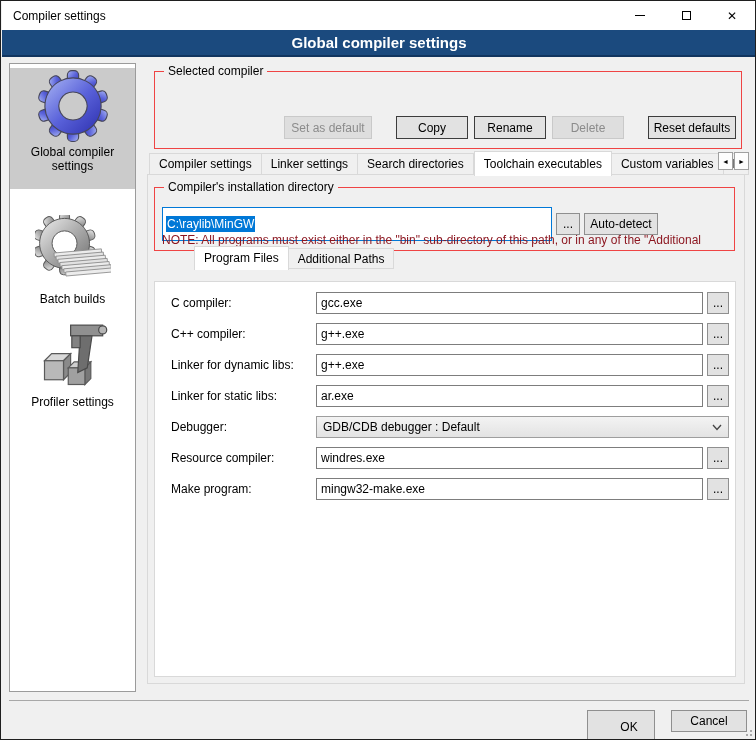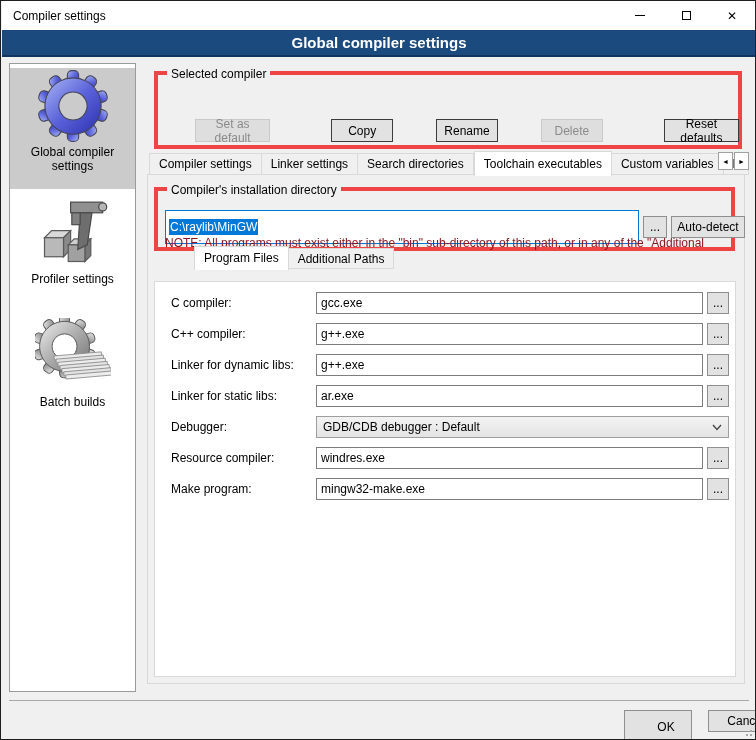--- a/index.html
+++ b/index.html
@@ -25,31 +25,31 @@
   .sidebar { position:absolute; left:8px; top:62px; width:127px; height:629px; background:#fff; border:1px solid #9b9b9b; overflow:hidden; }
   .side-item { width:100%; text-align:center; cursor:default; }
   .side-item.selected { background:#cbcbcb; }
   .side-item .icon-box { width:76px; height:76px; margin:4px auto 0 auto; display:flex; align-items:center; justify-content:center; }
   .side-label { line-height:14px; padding:1px 6px 6px 6px; }
   .item0 { height:121px; }
   .item1 { margin-top:6px; }
   .item2 { margin-top:26px; }
 
   
-  .group { position:absolute; border:4px solid #ef4444; }
+  .group { position:absolute; border:1px solid #ef4444; }
   .group-label { position:absolute; top:-8px; left:9px; background:#f0f0f0; padding:0 4px; white-space:nowrap; }
 
   
   .combo { height:22px; border:1px solid #a0a0a0; background:#fff; display:flex; align-items:center; padding:0 6px; position:relative; }
   .combo .combo-value { flex:1; white-space:nowrap; overflow:hidden; }
   .combo.gray { background:linear-gradient(#f3f3f3,#e3e3e3); }
   .chev { width:10px; height:7px; flex:0 0 auto; }
 
   
-  .btn { height:23px; background:#e2e2e2; border:1px solid #8f8f8f; font-family:"Liberation Sans",sans-serif; font-size:12px; display:inline-flex; align-items:center; justify-content:center; cursor:default; padding:0 4px;margin-left:37px; }
+  .btn { height:23px; background:#e2e2e2; border:1px solid #8f8f8f; font-family:"Liberation Sans",sans-serif; font-size:12px; display:inline-flex; align-items:center; justify-content:center; cursor:default; padding:0 4px; }
   .btn.strong { border-color:#3c3c3c; }
   .btn.disabled { background:#dedede; border-color:#c9c9c9; color:#8b8b8b; }
   .btn.small { width:24px; height:22px; padding:0; }
 
   .grp-compiler { left:153px; top:70px; width:588px; height:78px; }
   .grp-compiler .combo { position:absolute; left:7px; top:16px; width:574px; }
   .btn-row { position:absolute; left:0; top:44px; width:581px; display:flex; justify-content:flex-end; }
   .b-sad { width:88px; margin-right:24px; }
   .b-copy { width:72px; margin-right:6px; }
   .b-rename { width:72px; margin-right:6px; }
@@ -64,21 +64,21 @@
   .tab.clipped { width:34px; overflow:hidden; padding-right:0; }
   .tab-arrow { position:absolute; top:2px; width:15px; height:18px; background:#fdfdfd; border:1px solid #a0a0a0; font-size:7px; display:flex; align-items:center; justify-content:center; padding:0; }
   .arrow-left { right:16px; }
   .arrow-right { right:0; }
 
   
   .tabpage { position:absolute; left:146px; top:173px; width:598px; height:510px; border:1px solid #d9d9d9; background:#f0f0f0; z-index:1; }
 
   .grp-dir { left:153px; top:186px; width:581px; height:64px; z-index:2; }
   .dir-row { position:absolute; left:7px; top:19px; display:flex; align-items:center; }
-  .dir-input { width:474px; height:22px; border:1px solid #0078d7; background:#fff; display:flex; align-items:center; padding:16px 3px; white-space:nowrap; overflow:hidden; }
+  .dir-input { width:390px; height:22px; border:1px solid #0078d7; background:#fff; display:flex; align-items:center; padding:16px 3px; white-space:nowrap; overflow:hidden; }
   .dir-input .selection { background:#0078d7; color:#fff; padding:1px 1px; }
   .dir-row .btn { margin-left:4px; }
   .b-auto { width:74px; height:22px; }
   .note { position:absolute; left:7px; top:45px; width:567px; color:#8b141e; white-space:nowrap; overflow:hidden; }
 
   
   .subtabs { position:absolute; left:153px; top:244px; height:24px; display:flex; align-items:flex-end; z-index:3;padding-left:40px; }
   .subtab { height:21px; display:flex; align-items:center; padding:0 9px; background:#f0f0f0; border:1px solid #d9d9d9; border-left:none; white-space:nowrap; cursor:default; }
   .subtab:first-child { border-left:1px solid #d9d9d9; }
   .subtab.active { height:24px; background:#fff; border:1px solid #d9d9d9; border-bottom:none; margin-bottom:-1px; padding-bottom:1px; z-index:4; }
@@ -154,20 +154,37 @@
 
   <div class="sidebar">
     <div class="side-item item0 selected">
       <div class="icon-box">
         <svg viewBox="0 0 64 64" width="72" height="72">
             <use href="#gearShape" fill="url(#gBlue)" stroke="#46465a" stroke-width="1"></use>
           </svg>
       </div>
       <div class="side-label">Global compiler settings</div>
     </div>
+    <div class="side-item item2">
+      <div class="icon-box">
+        <svg viewBox="0 0 64 64" width="76" height="76">
+          <use href="#gearShape" fill="url(#gGray)" stroke="#5a5a5a" stroke-width="1" transform="translate(-2,-3) scale(0.84)"></use>
+          <g transform="translate(16,32) rotate(-5)">
+            <rect x="0" y="0" width="40" height="3.4" fill="#ececec" stroke="#8a8a8a" stroke-width="0.7"></rect>
+            <rect x="1.4" y="2.8" width="40" height="3.4" fill="#e2e2e2" stroke="#8a8a8a" stroke-width="0.7"></rect>
+            <rect x="2.8" y="5.6" width="40" height="3.4" fill="#ececec" stroke="#8a8a8a" stroke-width="0.7"></rect>
+            <rect x="4.2" y="8.4" width="40" height="3.4" fill="#e2e2e2" stroke="#8a8a8a" stroke-width="0.7"></rect>
+            <rect x="5.6" y="11.2" width="40" height="3.4" fill="#ececec" stroke="#8a8a8a" stroke-width="0.7"></rect>
+            <rect x="7.0" y="14.0" width="40" height="3.4" fill="#e2e2e2" stroke="#8a8a8a" stroke-width="0.7"></rect>
+            <rect x="8.4" y="16.8" width="40" height="3.4" fill="#ececec" stroke="#8a8a8a" stroke-width="0.7"></rect>
+          </g>
+        </svg>
+      </div>
+      <div class="side-label">Batch builds</div>
+    </div>
     <div class="side-item item1">
       <div class="icon-box">
         <svg viewBox="0 0 64 64" width="76" height="76">
           <g stroke="#5a5a5a" stroke-width="1">
             <polygon points="8,36 14,30 30,30 24,36" fill="#d9d9d9"></polygon>
             <polygon points="24,36 30,30 30,46 24,52" fill="#8a8a8a"></polygon>
             <rect x="8" y="36" width="16" height="16" fill="#b9b9b9"></rect>
             <polygon points="28,42 33,37 47,37 42,42" fill="#cfcfcf"></polygon>
             <polygon points="42,42 47,37 47,51 42,56" fill="#777777"></polygon>
             <rect x="28" y="42" width="14" height="14" fill="#a0a0a0"></rect>
@@ -175,37 +192,20 @@
           <g stroke="#4a4a4a" stroke-width="1">
             <rect x="30" y="6" width="27" height="9" fill="#909090"></rect>
             <circle cx="57" cy="10" r="3.4" fill="#b5b5b5"></circle>
             <polygon points="38,15 48,15 44,42 36,46" fill="#6e6e6e"></polygon>
             <rect x="31" y="15" width="7" height="10" fill="#828282"></rect>
           </g>
         </svg>
       </div>
       <div class="side-label">Profiler settings</div>
     </div>
-    <div class="side-item item2">
-      <div class="icon-box">
-        <svg viewBox="0 0 64 64" width="76" height="76">
-          <use href="#gearShape" fill="url(#gGray)" stroke="#5a5a5a" stroke-width="1" transform="translate(-2,-3) scale(0.84)"></use>
-          <g transform="translate(16,32) rotate(-5)">
-            <rect x="0" y="0" width="40" height="3.4" fill="#ececec" stroke="#8a8a8a" stroke-width="0.7"></rect>
-            <rect x="1.4" y="2.8" width="40" height="3.4" fill="#e2e2e2" stroke="#8a8a8a" stroke-width="0.7"></rect>
-            <rect x="2.8" y="5.6" width="40" height="3.4" fill="#ececec" stroke="#8a8a8a" stroke-width="0.7"></rect>
-            <rect x="4.2" y="8.4" width="40" height="3.4" fill="#e2e2e2" stroke="#8a8a8a" stroke-width="0.7"></rect>
-            <rect x="5.6" y="11.2" width="40" height="3.4" fill="#ececec" stroke="#8a8a8a" stroke-width="0.7"></rect>
-            <rect x="7.0" y="14.0" width="40" height="3.4" fill="#e2e2e2" stroke="#8a8a8a" stroke-width="0.7"></rect>
-            <rect x="8.4" y="16.8" width="40" height="3.4" fill="#ececec" stroke="#8a8a8a" stroke-width="0.7"></rect>
-          </g>
-        </svg>
-      </div>
-      <div class="side-label">Batch builds</div>
-    </div>
   </div>
 
   <div class="group grp-compiler">
     <span class="group-label">Selected compiler</span>
     <div class="btn-row">
       <button class="btn disabled b-sad">Set as default</button>
       <button class="btn strong b-copy">Copy</button>
       <button class="btn strong b-rename">Rename</button>
       <button class="btn disabled b-delete">Delete</button>
       <button class="btn strong b-reset">Reset defaults</button>

